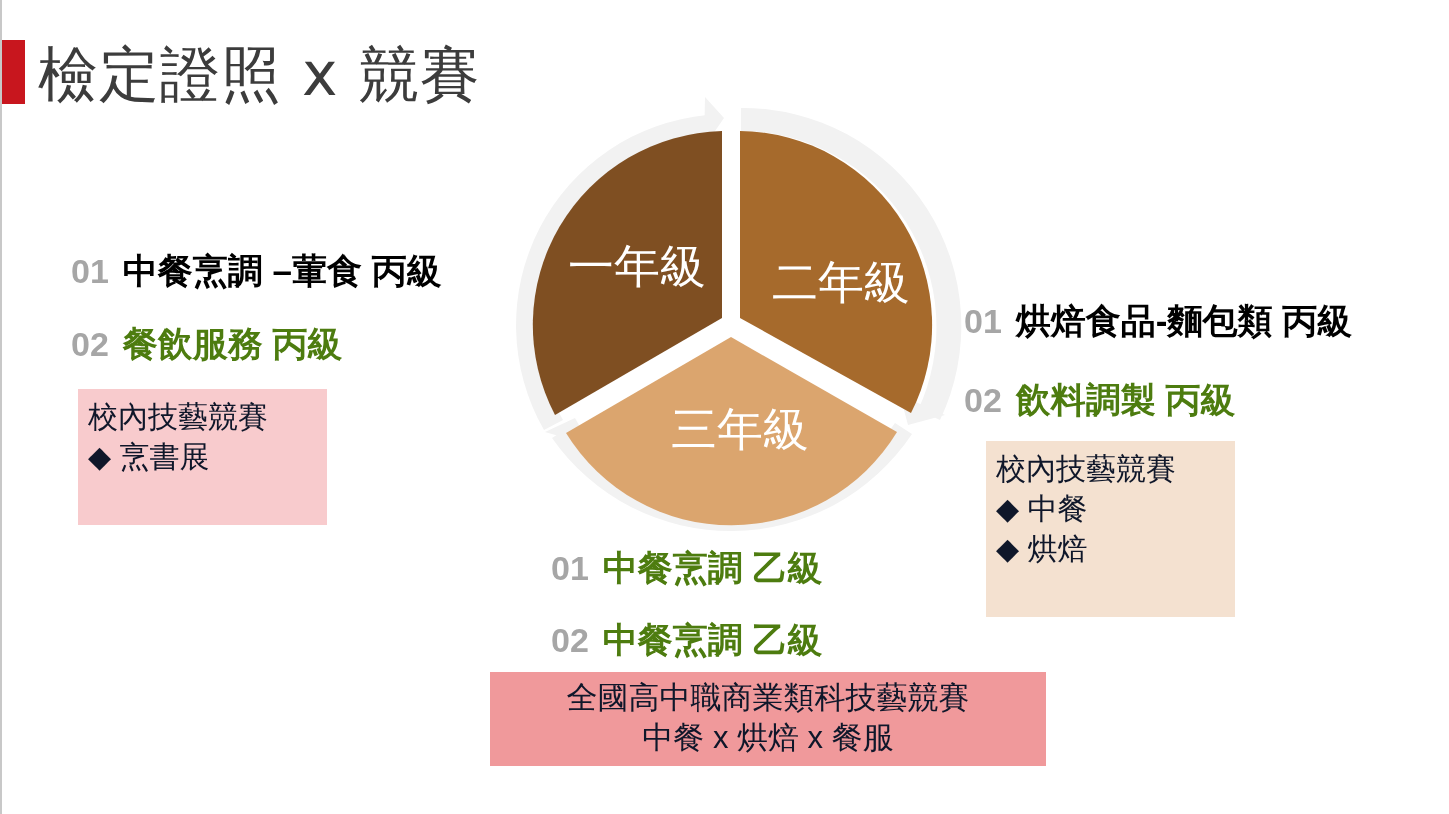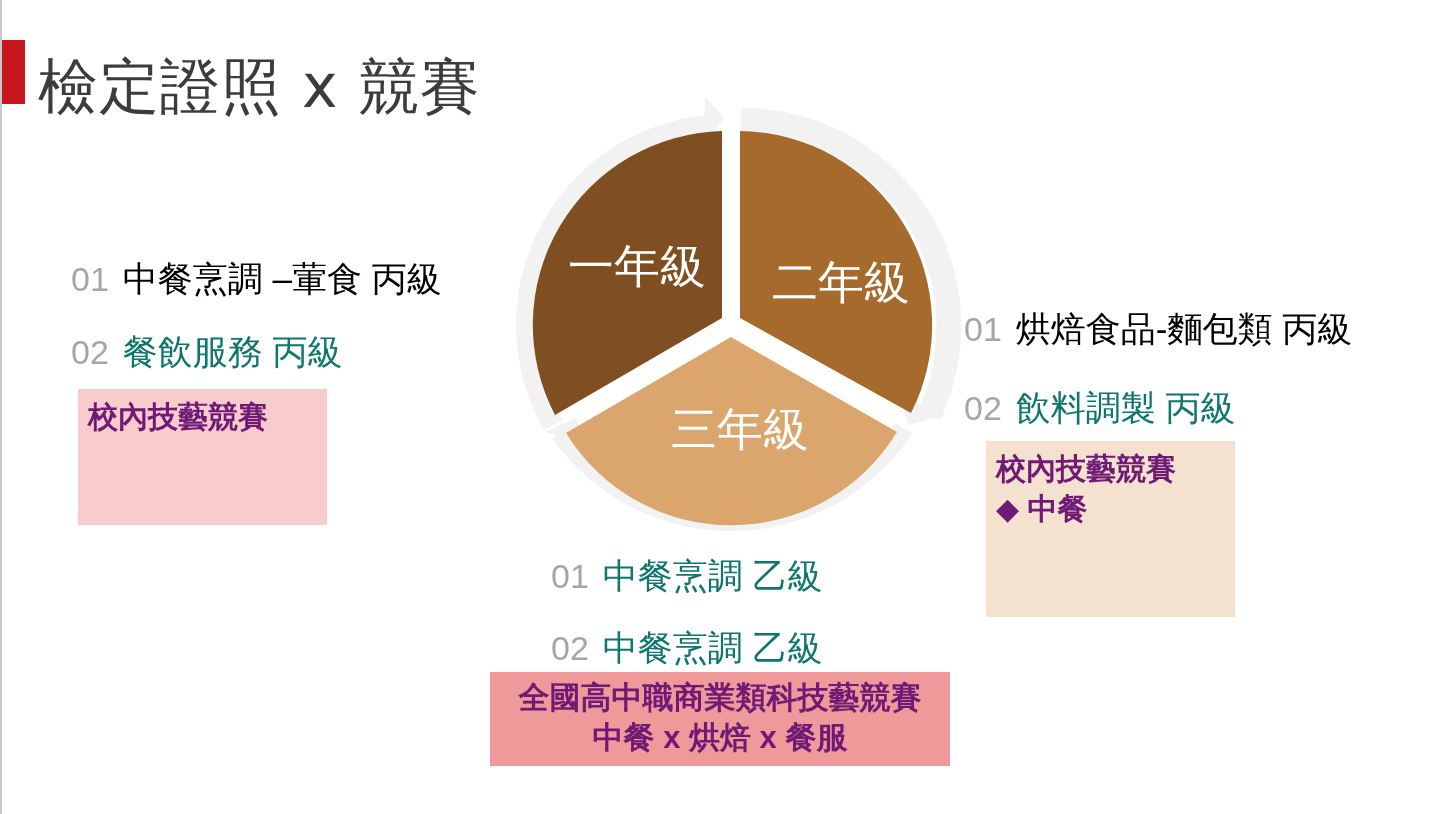--- a/index.html
+++ b/index.html
@@ -1,30 +1,30 @@
 <!DOCTYPE html>
 <html><head>
 <meta charset="utf-8">
 <style>
   html, body { margin:0; padding:0; }
   body { width:1449px; height:814px; position:relative; overflow:hidden; background:#ffffff;
          font-family:"Liberation Sans","DejaVu Sans",sans-serif; }
   .left-edge { position:absolute; left:0; top:0; width:2px; height:814px; background:#c8c8c8; }
   .title-bar { position:absolute; left:2px; top:40px; width:23px; height:64px; background:#c8161e; }
   .title { position:absolute; left:38px; top:38px; font-size:60px; line-height:72px; color:#3c3c3c;
-           font-family:"DejaVu Sans",sans-serif; letter-spacing:1px; white-space:nowrap;margin-top:12px; }
-  .cert { position:absolute; font-size:35px; font-weight:normal; white-space:nowrap; line-height:42px;margin-top:8px; }
+           font-family:"DejaVu Sans",sans-serif; letter-spacing:1px; white-space:nowrap; }
+  .cert { position:absolute; font-size:35px; font-weight:bold; white-space:nowrap; line-height:42px; }
   .cert .num { color:#a6a6a6; margin-right:14px; font-size:34px; }
-  .cert .txt { color:#0f766e; }
+  .cert .txt { color:#4d7c0f; }
   .cert.active .txt { color:#000000; }
-  .box { position:absolute; font-weight:bold; color:#701a75; font-size:30px; line-height:40px; box-sizing:border-box; }
+  .box { position:absolute; font-weight:normal; color:#0f172a; font-size:30px; line-height:40px; box-sizing:border-box; }
   .box .line { white-space:nowrap; }
   .box-left { left:78px; top:389px; width:249px; height:136px; background:#f8cbcd; padding:8px 0 0 10px; }
   .box-right { left:986px; top:441px; width:249px; height:176px; background:#f4e1d0; padding:8px 0 0 10px; }
-  .box-bottom { left:490px; top:672px; width:460px; height:94px; background:#f0999b; text-align:center; padding:6px 0 0 0; font-size:31px; }
+  .box-bottom { left:490px; top:672px; width:556px; height:94px; background:#f0999b; text-align:center; padding:6px 0 0 0; font-size:31px; }
   svg.cycle { position:absolute; left:0; top:0; }
   .seg-label { position:absolute; color:#ffffff; font-size:46px; line-height:52px; white-space:nowrap;
                font-family:Liberation Sans, sans-serif; }
 </style>
 </head>
 <body>
 
 <div class="left-edge"></div>
 <div class="title-bar"></div>
 <div class="title">檢定證照 x 競賽</div>
@@ -52,31 +52,33 @@
 <div class="seg-label" style="left:671px;top:403px;">三年級</div>
 
 <div class="cert active" style="left:71px;top:250px;">
   <span class="num">01</span><span class="txt">中餐烹調 –葷食   丙級</span>
 </div>
 <div class="cert" style="left:71px;top:323px;">
   <span class="num">02</span><span class="txt">餐飲服務   丙級</span>
 </div>
 <div class="box box-left">
   <div class="line">校內技藝競賽</div>
+  <div class="line">◆ 烹書展</div>
 </div>
 
 <div class="cert active" style="left:964px;top:300px;">
   <span class="num">01</span><span class="txt">烘焙食品-麵包類  丙級</span>
 </div>
 <div class="cert" style="left:964px;top:379px;">
   <span class="num">02</span><span class="txt">飲料調製  丙級</span>
 </div>
 <div class="box box-right">
   <div class="line">校內技藝競賽</div>
   <div class="line">◆ 中餐</div>
+  <div class="line">◆ 烘焙</div>
 </div>
 
 <div class="cert" style="left:551px;top:547px;text-align:right;">
   <span class="num">01</span><span class="txt">中餐烹調 乙級</span>
 </div>
 <div class="cert" style="left:551px;top:619px;">
   <span class="num">02</span><span class="txt">中餐烹調 乙級</span>
 </div>
 <div class="box box-bottom">
   <div class="line">全國高中職商業類科技藝競賽</div>

